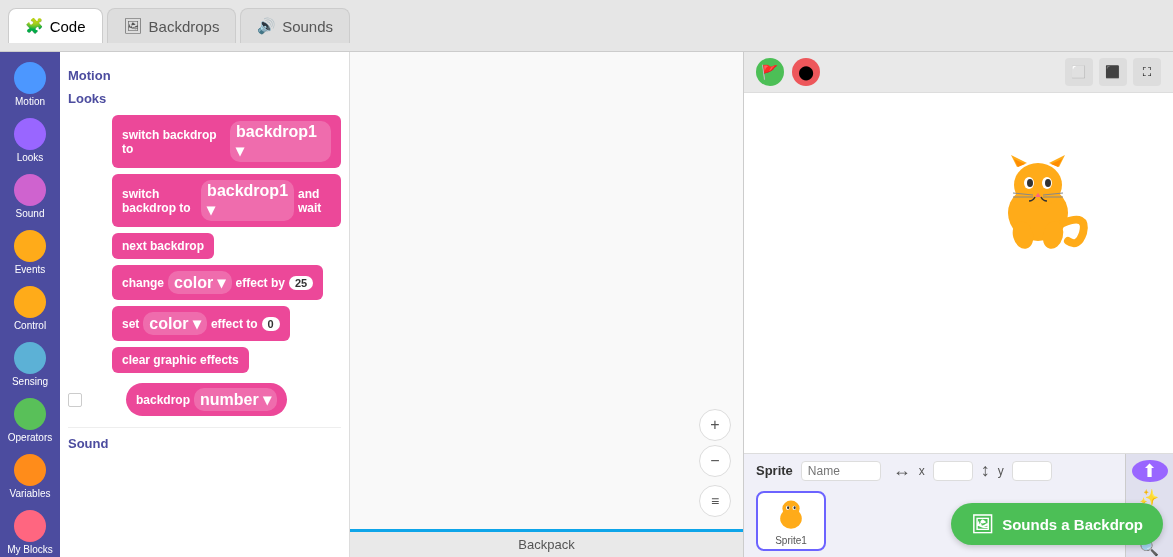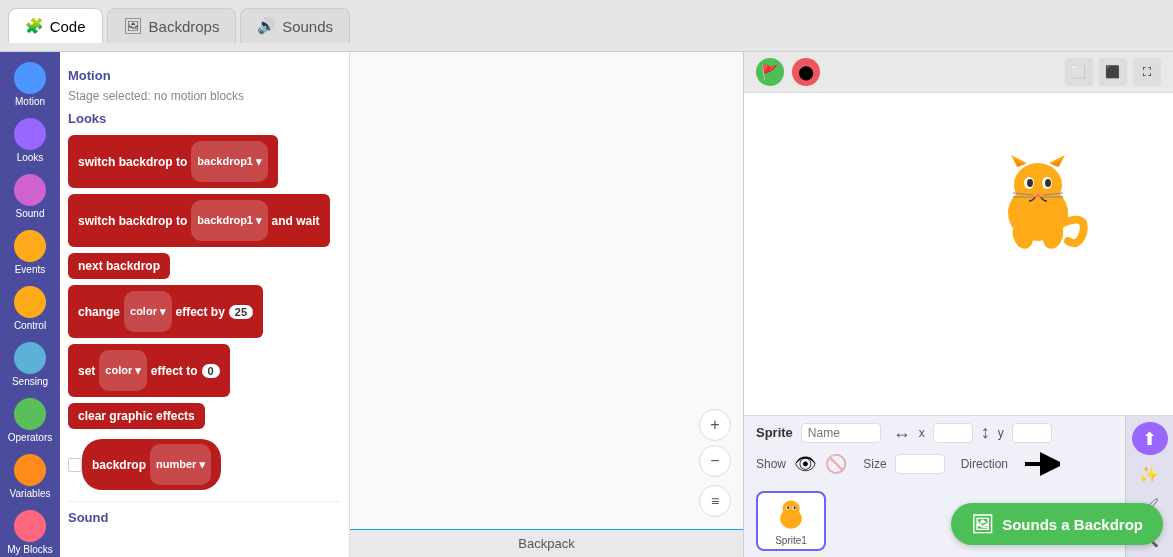--- a/index.html
+++ b/index.html
@@ -22,32 +22,32 @@
     .sidebar-circle { width: 32px; height: 32px; border-radius: 50%; margin-bottom: 2px; }
     .sidebar-label { color: white; font-size: 10px; text-align: center; line-height: 1.2; }
 
     
     .blocks-panel { width: 290px; background: #fff; border-right: 1px solid #ddd; overflow-y: auto; padding: 8px 8px; }
     .section-title { font-size: 13px; font-weight: 700; color: #4c4c9f; margin: 8px 0 6px 0; }
     .section-subtitle { font-size: 12px; color: #888; margin-bottom: 8px; }
 
     
     .block { display: inline-flex; align-items: center; gap: 4px; border-radius: 6px; padding: 6px 10px; margin: 3px 0; cursor: grab; font-size: 12px; font-weight: 600; color: white; position: relative; }
-    .block-purple { background: #b91c1c; }
-    .block-dropdown { background: rgba(255,255,255,0.2); border-radius: 10px; padding: 14px 6px; font-size: 11px; display: inline-flex; align-items: center; gap: 2px; }
+    .block-purple { background: #ec4899; margin-left: 44px; }
+    .block-dropdown { background: rgba(255,255,255,0.2); border-radius: 10px; padding: 2px 6px; font-size: 16px; display: inline-flex; align-items: center; gap: 2px; }
     .block-value { background: white; color: #333; border-radius: 10px; padding: 1px 6px; font-size: 11px; }
 
     .section-divider { border: none; border-top: 1px solid #eee; margin: 8px 0; }
 
     
     .script-area { flex: 1; background: #f9f9f9; position: relative; overflow: hidden; }
     .zoom-controls { position: absolute; right: 12px; bottom: 80px; display: flex; flex-direction: column; gap: 4px; }
     .zoom-btn { width: 32px; height: 32px; background: white; border: 1px solid #ddd; border-radius: 50%; display: flex; align-items: center; justify-content: center; cursor: pointer; font-size: 16px; color: #555; }
     .more-btn { position: absolute; right: 12px; bottom: 40px; width: 32px; height: 32px; background: white; border: 1px solid #ddd; border-radius: 50%; display: flex; align-items: center; justify-content: center; cursor: pointer; font-size: 14px; color: #555; }
-    .backpack-bar { position: absolute; bottom: 0; left: 0; right: 0; height: 28px; background: #e9e9e9; border-top: 1px solid #0ea5e9; display: flex; align-items: center; justify-content: center; font-size: 13px; color: #555; cursor: pointer; }
+    .backpack-bar { position: absolute; bottom: 0; left: 0; right: 0; height: 28px; background: #e9e9e9; border-top: 3px solid #0ea5e9; display: flex; align-items: center; justify-content: center; font-size: 13px; color: #555; cursor: pointer; }
     .stage-btn { width: 28px; height: 28px; border-radius: 50%; border: none; cursor: pointer; display: flex; align-items: center; justify-content: center; }
     .stage-btn-green { background: #4cbf56; }
     .stage-btn-red { background: #ed575b; }
     .view-btn { width: 28px; height: 28px; background: #ddd; border-radius: 4px; border: none; cursor: pointer; display: flex; align-items: center; justify-content: center; font-size: 14px; }
 
     .stage-canvas { flex: 1; background: white; position: relative; overflow: hidden; display: flex; align-items: center; justify-content: center; }
     .sprite-thumb { width: 70px; height: 60px; background: white; border: 2px solid #c0c0e0; border-radius: 8px; display: flex; flex-direction: column; align-items: center; justify-content: center; cursor: pointer; position: relative; }
     .sprite-thumb.selected { border-color: #6c63ff; }
     .sprite-thumb-label { font-size: 10px; color: #555; margin-top: 2px; }
 
@@ -114,21 +114,20 @@
         <span class="sidebar-label">Variables</span>
       </div>
       <div class="sidebar-item">
         <div class="sidebar-circle" style="background:#ff6680;"></div>
         <span class="sidebar-label">My Blocks</span>
       </div>
     </div>
 
     <div class="blocks-panel">
       <div class="section-title">Motion</div>
-      <div class="section-subtitle">Stage selected: no motion blocks</div>
       <div class="section-title">Looks</div>
 
       
       <div class="block block-purple">
         <span>switch backdrop to</span>
         <span class="block-dropdown">backdrop1 ▾</span>
       </div>
       <br>
 
       
@@ -248,37 +247,20 @@
 
         <div style="display:flex; align-items:center; gap:8px; padding:6px 12px 4px; flex-wrap:wrap;">
           <span style="font-size:13px; font-weight:600; color:#333;">Sprite</span>
           <input type="text" style="border: 1px solid rgb(221, 221, 221); border-radius: 4px; padding: 2px 6px; font-size: 12px; width: 80px;" placeholder="Name">
           <span style="font-size:18px; color:#555; margin-left:4px;">↔</span>
           <span style="font-size:12px; color:#555;">x</span>
           <input type="text" style="border: 1px solid rgb(221, 221, 221); border-radius: 4px; padding: 2px 4px; font-size: 12px; width: 40px;">
           <span style="font-size:18px; color:#555;">↕</span>
           <span style="font-size:12px; color:#555;">y</span>
           <input type="text" style="border: 1px solid rgb(221, 221, 221); border-radius: 4px; padding: 2px 4px; font-size: 12px; width: 40px;">
-        </div>
-        <div style="display:flex; align-items:center; gap:8px; padding:2px 12px 6px; flex-wrap:wrap;">
-          <span style="font-size:12px; color:#555;">Show</span>
-          <button style="background:none; border:none; cursor:pointer; font-size:18px;">👁</button>
-          <button style="background:none; border:none; cursor:pointer; font-size:18px; opacity:0.4;">🚫</button>
-          <span style="font-size:12px; color:#555; margin-left:8px;">Size</span>
-          <input type="text" style="border: 1px solid rgb(221, 221, 221); border-radius: 4px; padding: 2px 4px; font-size: 12px; width: 50px;">
-          <span style="font-size:12px; color:#555; margin-left:8px;">Direction</span>
-
-          <svg width="40" height="30" style="margin-left:4px;">
-            <defs>
-                <marker id="arrowhead" markerWidth="6" markerHeight="6" refX="3" refY="3" orient="auto">
-                  <polygon points="0 0, 6 3, 0 6" fill="black"></polygon>
-                </marker>
-              </defs>
-            <line x1="5" y1="15" x2="32" y2="15" stroke="black" stroke-width="4" marker-end="url(#arrowhead)"></line>
-          </svg>
         </div>
 
         <div style="display:flex; padding:6px 12px; gap:8px;">
           <div class="sprite-thumb selected">
             <svg width="40" height="36" viewBox="0 0 110 100">
               <ellipse cx="55" cy="60" rx="30" ry="28" fill="#ffab19"></ellipse>
               <ellipse cx="55" cy="32" rx="24" ry="22" fill="#ffab19"></ellipse>
               <ellipse cx="46" cy="30" rx="5" ry="6" fill="white"></ellipse>
               <ellipse cx="47" cy="30" rx="3" ry="4" fill="#333"></ellipse>
               <ellipse cx="64" cy="30" rx="5" ry="6" fill="white"></ellipse>

